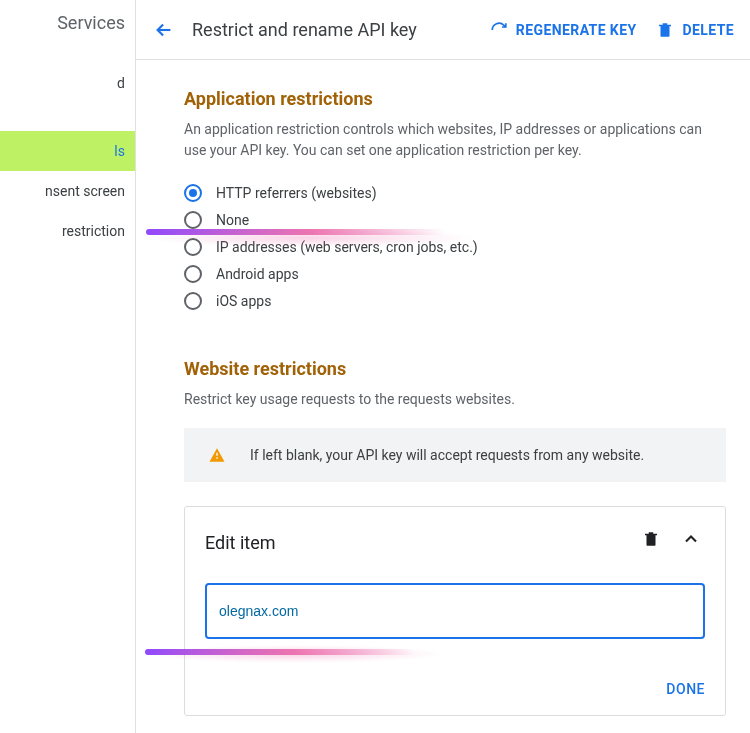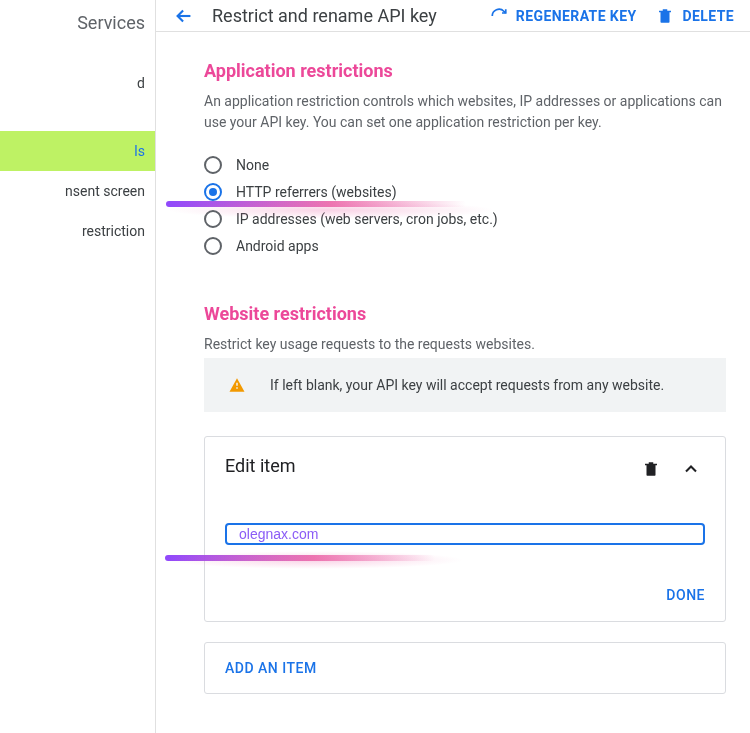--- a/index.html
+++ b/index.html
@@ -9,21 +9,21 @@
     font-size: 14px;
     color: #3c4043;
     background: #fff;
     width: 750px; height: 733px;
     overflow: hidden;
   }
   .app { display: flex; width: 750px; height: 733px; }
 
   
   .sidebar {
-    width: 156px;
+    width: 136px;
     border-right: 1px solid #e0e0e0;
     position: relative;
   }
   .product-title {
     font-size: 18px;
     color: #5f6368;
     padding: 12px 10px 22px 0;
     text-align: right;
   }
   .side-block { margin-top: 8px; }
@@ -43,21 +43,21 @@
   }
 
   
   .main { flex: 1; display: flex; flex-direction: column; }
 
   
   .topbar {
     display: flex; align-items: center;
     padding: 8px 16px 8px 12px;
     border-bottom: 1px solid #e0e0e0;
-    height: 32px;
+    height: 60px;
   }
   .back-btn {
     width: 32px; height: 32px;
     display: flex; align-items: center; justify-content: center;
     color: #1a73e8; cursor: pointer; margin-right: 12px;
   }
   .page-title {
     font-size: 18px; color: #3c4043; flex: 1;
   }
   .top-action {
@@ -68,21 +68,21 @@
   }
   .top-action svg { margin-right: 8px; }
 
   
   .content {
     padding: 20px 24px 24px 48px;
     overflow-y: auto;
     flex: 1;
   }
   .section-title {
-    font-size: 18px; color: #ec4899;
+    font-size: 18px; color: #a16207;
     margin: 8px 0 10px 0;
   }
   .section-desc {
     font-size: 14px; color: #5f6368;
     line-height: 1.5; max-width: 540px;
   }
 
   
   .radio-list {
     margin-top: 18px;
@@ -121,61 +121,61 @@
     position: absolute;
     height: 18px;
     border-radius: 10px;
     background: radial-gradient(ellipse at center, rgba(236,110,173,0.3) 0%, rgba(236,110,173,0) 70%);
     pointer-events: none;
   }
 
   
   .sec2 { margin-top: 40px; }
   .info-banner {
-    margin-top: 3px;
+    margin-top: 18px;
     background: #f1f3f4;
     padding: 18px 24px;
     display: flex; align-items: center;
     color: #3c4043;
   }
   .warn-tri { margin-right: 24px; }
 
   
   .card {
     border: 1px solid #dadce0;
     border-radius: 3px;
     margin-top: 24px;
     position: relative;
   }
   .card-head {
-    display: flex; align-items: flex-start;
+    display: flex; align-items: flex-end;
     padding: 18px 20px 10px 20px;
   }
   .card-head-title { font-size: 18px; flex: 1; color: #202124; }
   .card-icon {
     width: 28px; height: 28px; display: flex; align-items: center; justify-content: center;
     cursor: pointer; margin-left: 12px;
   }
   .field-wrap {
     margin: 10px 20px 0 20px;
     position: relative;
   }
   .field-label {
     font-size: 12px; color: #1a73e8;
     padding-left: 4px;
   }
   .referrer-input {
     width: 100%;
     border: 2px solid #1a73e8;
     border-radius: 4px;
-    padding: 1px 12px;
+    padding: 18px 12px;
     font-size: 14px;
-    color: #8b5cf6;
+    color: #0369a1;
     outline: none;
-    margin-top: 20px;
+    margin-top: 10px;
   }
   
   .card-marker-wrap {
     height: 30px; position: relative;
   }
   .card-actions {
     display: flex; justify-content: flex-end;
     padding: 12px 20px 18px 20px;
   }
   .done-btn {
@@ -247,35 +247,39 @@
     <div class="content">
 
       <h2 class="section-title">Application restrictions</h2>
       <div class="section-desc">An application restriction controls which websites, IP addresses or applications can use your API key. You can set one application restriction per key.</div>
 
       <div class="radio-list">
 
         <span class="hl-marker" style="left:-38px; top:50px; width:300px;"></span>
         <span class="hl-blur" style="left:-38px; top:50px; width:330px;"></span>
 
+        <div class="radio-row selected">
+          <span class="radio"></span>
+          <span class="radio-label">HTTP referrers (websites)</span>
+        </div>
         <div class="radio-row">
           <span class="radio"></span>
           <span class="radio-label">None</span>
         </div>
-        <div class="radio-row selected">
-          <span class="radio"></span>
-          <span class="radio-label">HTTP referrers (websites)</span>
-        </div>
         <div class="radio-row">
           <span class="radio"></span>
           <span class="radio-label">IP addresses (web servers, cron jobs, etc.)</span>
         </div>
         <div class="radio-row">
           <span class="radio"></span>
           <span class="radio-label">Android apps</span>
+        </div>
+        <div class="radio-row">
+          <span class="radio"></span>
+          <span class="radio-label">iOS apps</span>
         </div>
       </div>
 
       <div class="sec2">
         <h2 class="section-title">Website restrictions</h2>
         <div class="section-desc">Restrict key usage requests to the requests websites.</div>
 
         <div class="info-banner">
           <svg class="warn-tri" width="18" height="18" viewBox="0 0 24 24" fill="#f29900">
               <path d="M12 3 2 21h20L12 3zm1 14h-2v-2h2v2zm0-4h-2V9h2v4z"></path>

